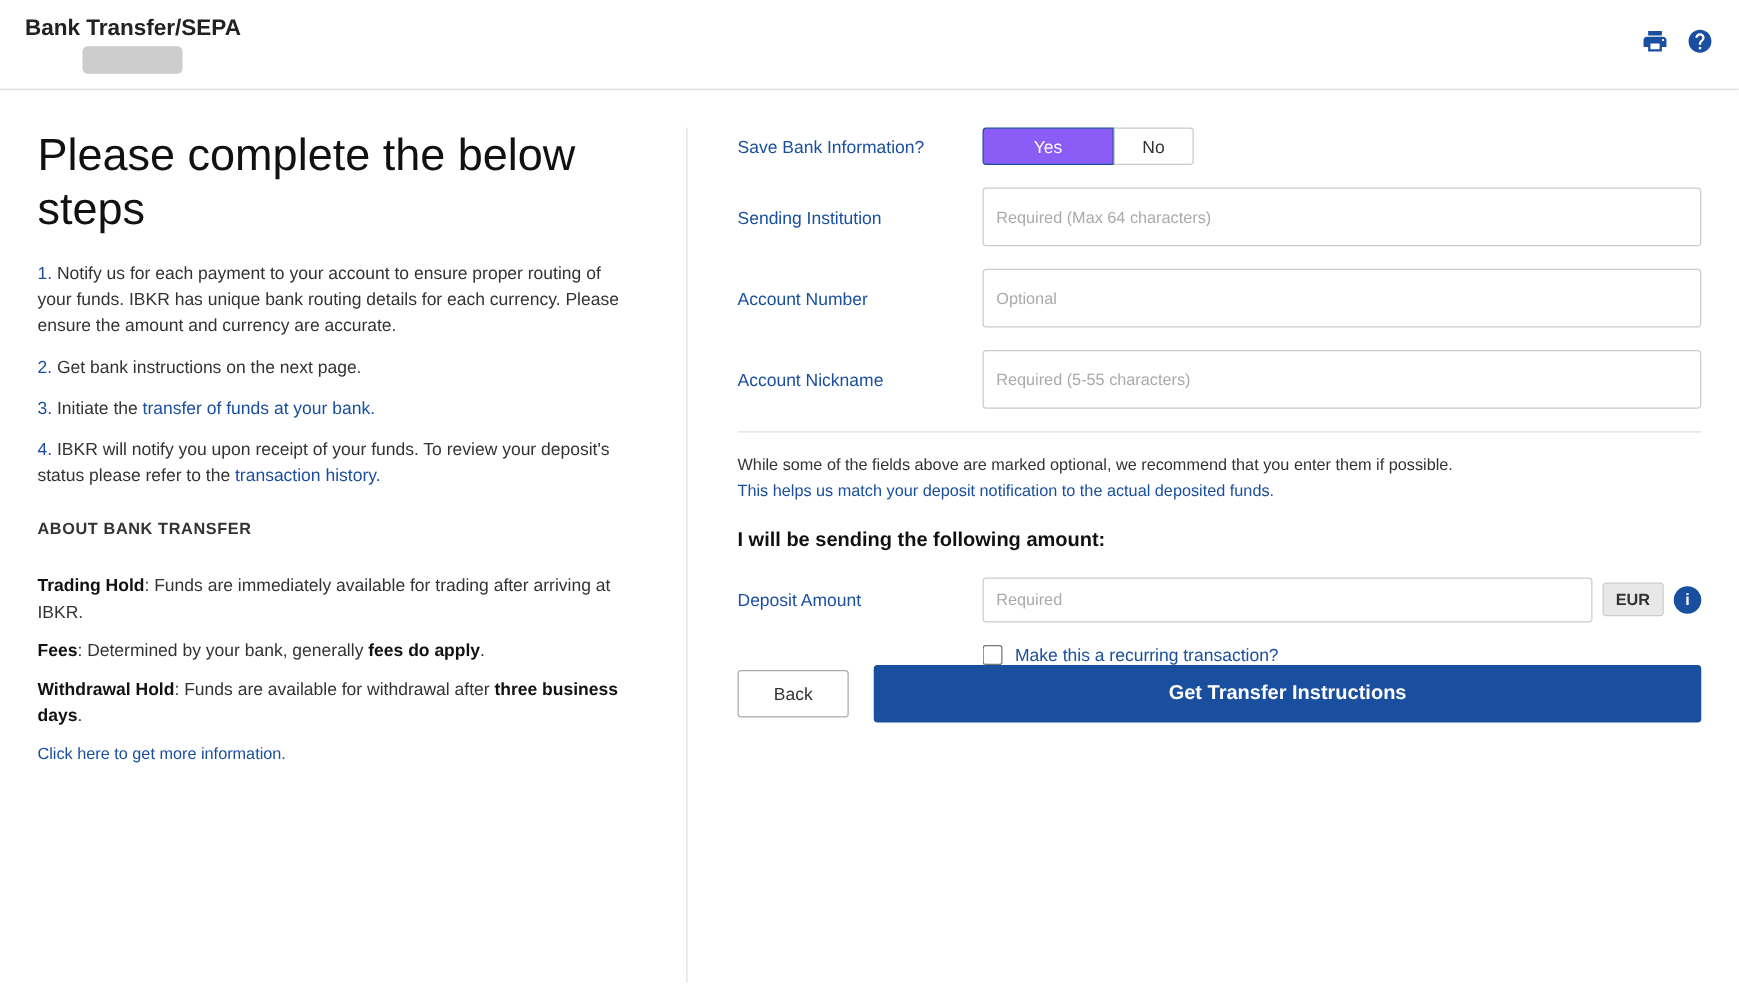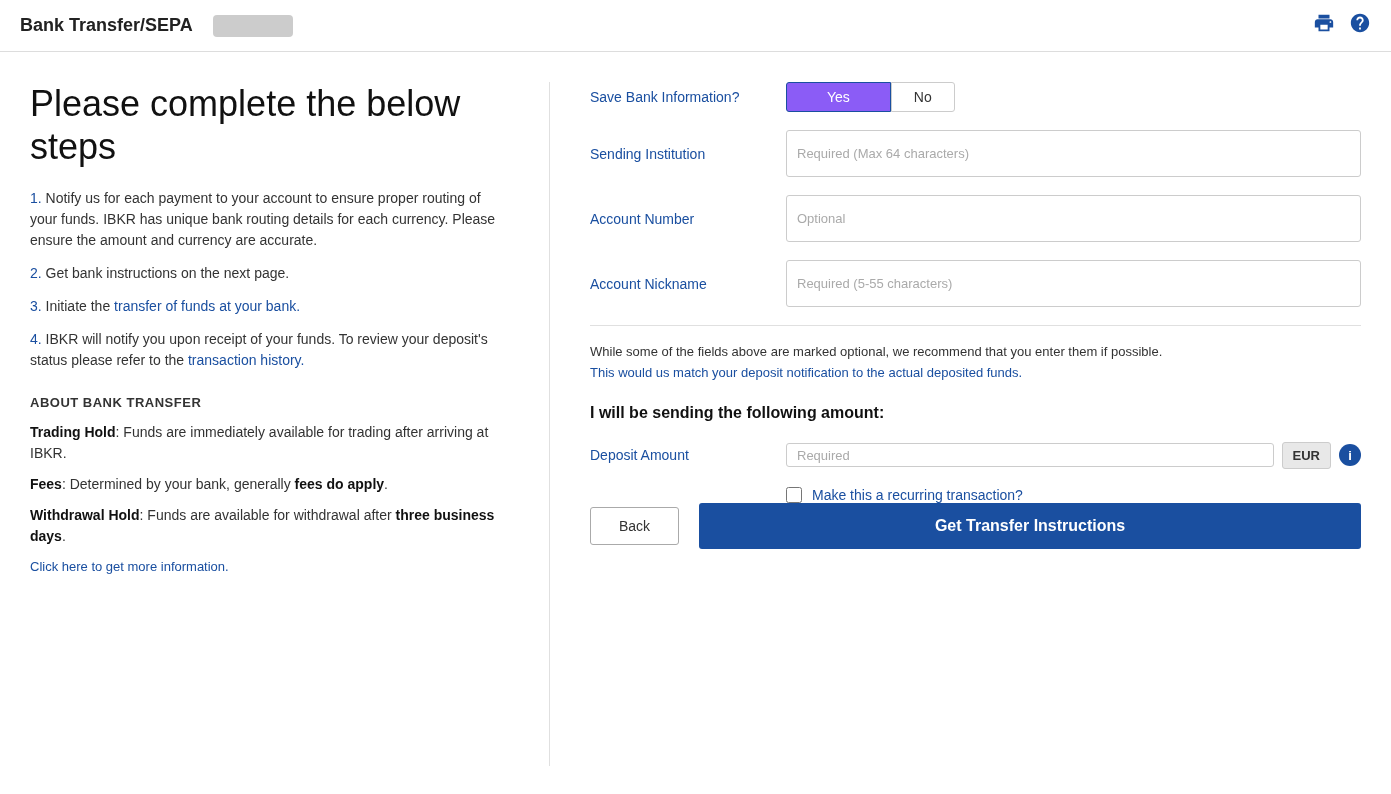--- a/index.html
+++ b/index.html
@@ -14,21 +14,23 @@
     .header {
       display: flex;
       align-items: center;
       justify-content: space-between;
       padding: 12px 20px;
       border-bottom: 1px solid #ddd;
       background: #fff;
     }
     .header-left {
       display: flex;
-      gap: 20px;
+      align-items: center;
+      gap: 4px;
+      flex-direction: column;
     }
     .header-title {
       font-size: 18px;
       font-weight: bold;
       color: #222;
     }
     .header-badge {
       background: #ccc;
       border-radius: 4px;
       padding: 3px 14px;
@@ -87,21 +89,21 @@
       color: #1a4fa0;
       text-decoration: none;
     }
     .about-section {
       margin-top: 20px;
     }
     .about-title {
       font-weight: bold;
       font-size: 13px;
       color: #333;
-      margin-bottom: 12px;
+      margin-bottom: 28px;
       letter-spacing: 0.5px;
     }
     .about-item {
       margin-bottom: 10px;
       line-height: 1.5;
       color: #333;
     }
     .about-item strong {
       color: #111;
     }
@@ -189,21 +191,21 @@
     }
 
     
     .amount-row {
       display: flex;
       align-items: center;
       gap: 8px;
     }
     .amount-input {
       flex: 1;
-      height: 24px;
+      height: 36px;
       border: 1px solid #ccc;
       border-radius: 3px;
       padding: 0 10px;
       font-size: 13px;
       color: #666;
       outline: none;
     }
     .amount-input::placeholder {
       color: #aaa;
     }
@@ -363,21 +365,21 @@
       <input class="form-input" type="text" placeholder="Optional" style="">
     </div>
 
     <div class="form-row">
       <div class="form-label">Account Nickname</div>
       <input class="form-input" type="text" placeholder="Required (5-55 characters)" style="">
     </div>
 
     <div class="info-text">
       <span class="black-text">While some of the fields above are marked optional, we recommend that you enter them if possible.</span><br>
-      <span>This would us match your deposit notification to the actual deposited funds.</span>
+      <span>This helps us match your deposit notification to the actual deposited funds.</span>
     </div>
 
     <div class="section-title">I will be sending the following amount:</div>
 
     <div class="form-row">
       <div class="form-label">Deposit Amount</div>
       <div class="amount-row" style="flex:1; display:flex; align-items:center; gap:8px;">
         <input class="amount-input" type="text" placeholder="Required" style="">
         <span class="currency-badge">EUR</span>
         <div class="info-icon">i</div>

